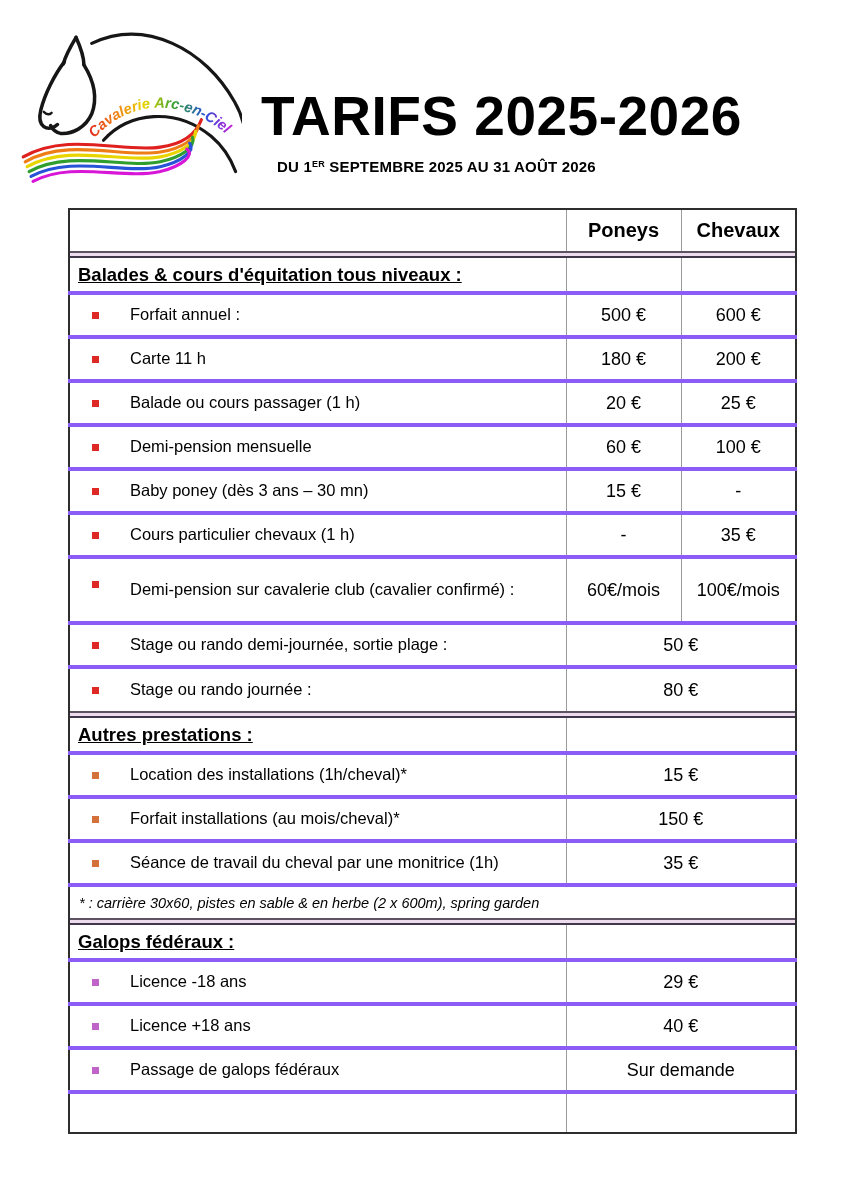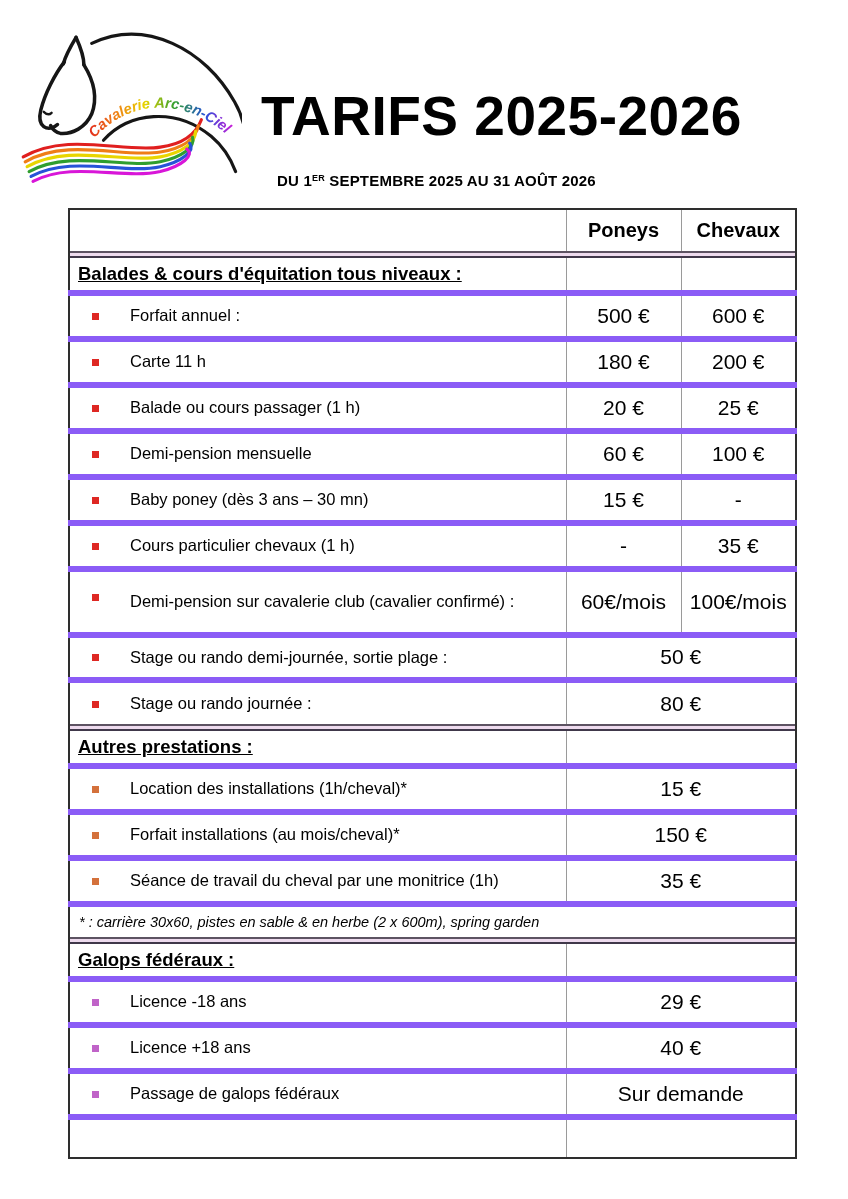--- a/index.html
+++ b/index.html
@@ -13,33 +13,33 @@
     overflow: hidden;
   }
 
   
   .logo { position: absolute; left: 10px; top: 12px; width: 232px; height: 186px; }
   .page-title {
     position: absolute; left: 261px; top: 84px;
     font-size: 55px; font-weight: bold; letter-spacing: 0.5px;
   }
   .page-subtitle {
-    position: absolute; left: 277px; top: 172px;
+    position: absolute; left: 277px; top: 158px;
     font-size: 15px; font-weight: bold; letter-spacing: 0.2px;
   }
   .page-subtitle sup { font-size: 9px; vertical-align: 5px; }
 
   
   table.tariff {
     position: absolute; left: 68px; top: 208px;
     width: 727px; border-collapse: collapse; table-layout: fixed;
     border: 2px solid #2e2e2e;
   }
   .tariff th, .tariff td {
-    border-top: 6px solid #8b5cf6;
+    border-top: 4px solid #8b5cf6;
     border-left: 1px solid #9a9a9a;
     overflow: hidden;
   }
   .tariff thead th {
     height: 42px; font-size: 20px; font-weight: bold;
     text-align: center; vertical-align: middle; border-top: none;
   }
   tr.separator td {
     height: 7px; padding: 0; border-left: none; border-top: none;
     background: linear-gradient(to bottom, #5d5362 0 2px, #eedbee 2px 5px, #40384a 5px 7px);
@@ -49,21 +49,21 @@
   td.c-section { padding: 5px 6px 5px 8px; vertical-align: middle; margin-top: 48px; }
   tr.section td { height: 35px; }
   .section-label { font-size: 18.5px; font-weight: bold; text-decoration: underline; white-space: nowrap; }
 
   td.c-item { position: relative; padding: 8px 8px 8px 60px; font-size: 16.5px; vertical-align: middle; line-height: 1.45; }
   tr.item td { height: 44px; }
   tr.item.tall td { height: 66px; }
   .bullet { position: absolute; left: 22px; top: 50%; margin-top: -3px; width: 7px; height: 7px; }
   tr.tall .bullet { top: 22px; margin-top: 0; }
 
-  td.c-price { text-align: center; vertical-align: middle; font-size: 21px; padding: 4px 8px; }
+  td.c-price { text-align: center; vertical-align: middle; font-size: 18px; padding: 4px 8px; }
 
   td.c-note { height: 33px; font-style: italic; font-size: 14.5px; padding: 6px 9px; border-left: none; vertical-align: middle; }
   tr.empty td { height: 41px; }
 </style>
 </head>
 <body>
 
 <svg class="logo" viewBox="0 0 230 190">
   <defs>
     <linearGradient id="rainbowText" x1="0" y1="0" x2="1" y2="0">

